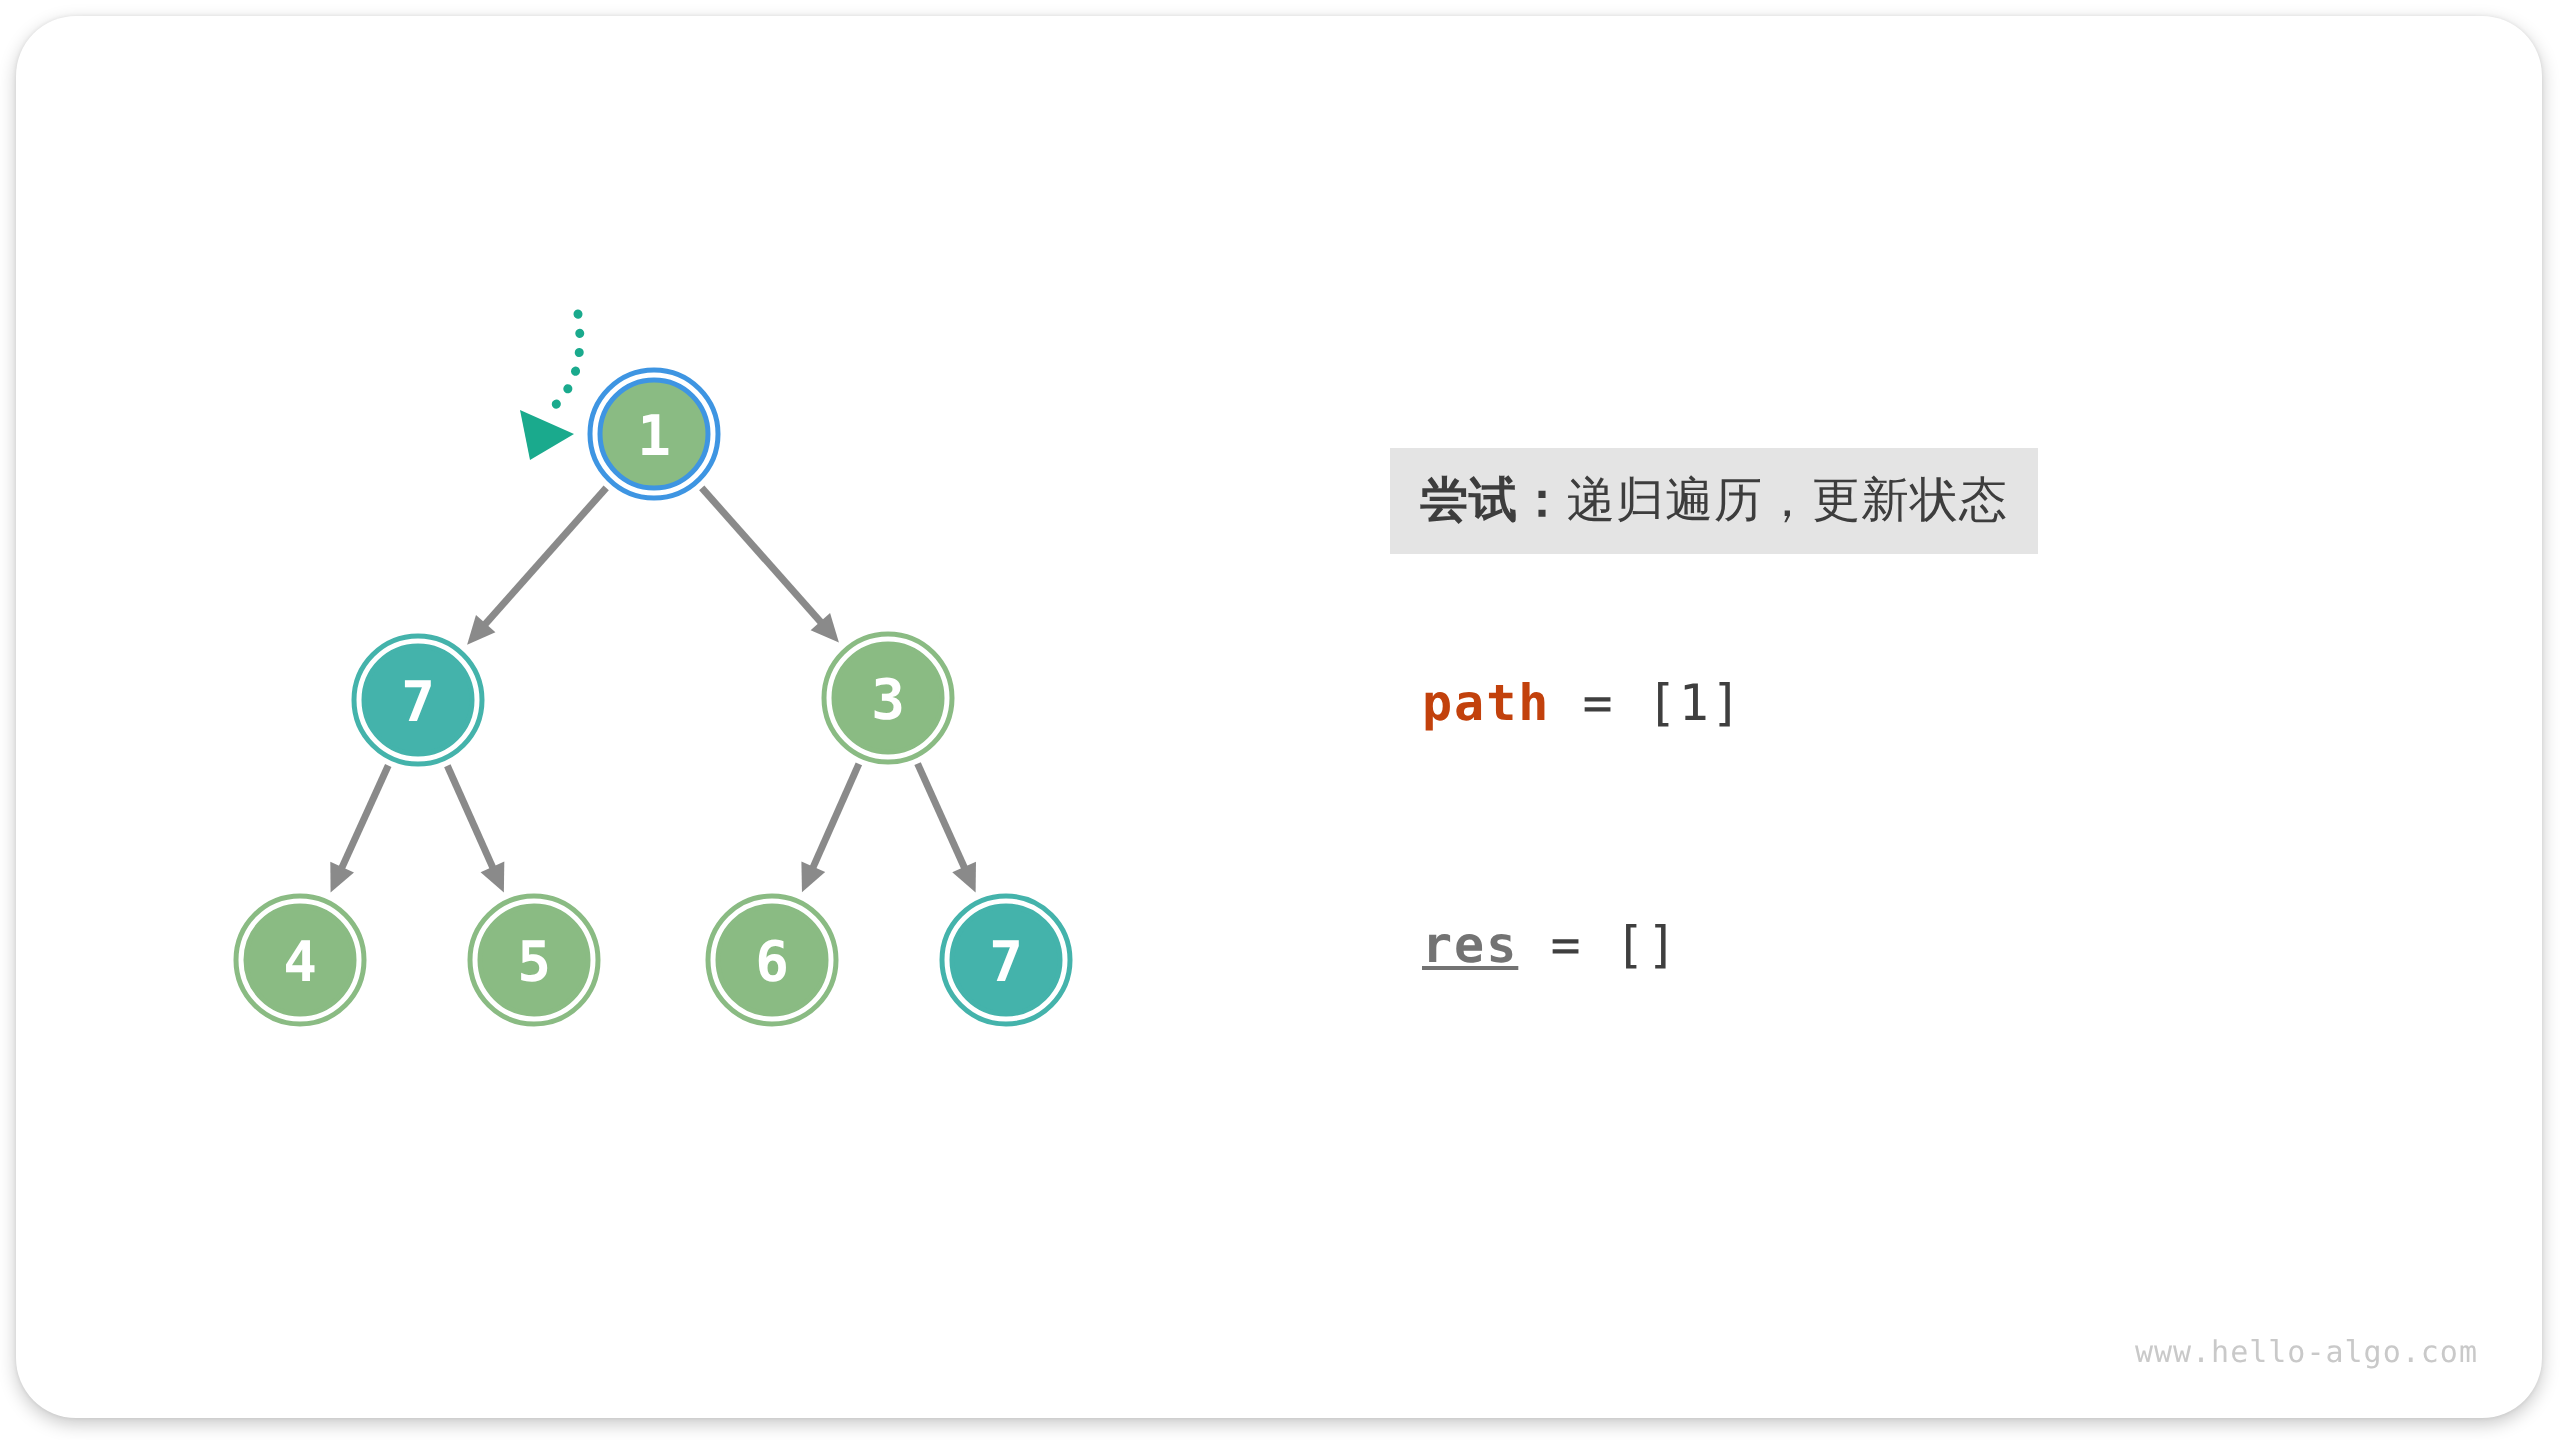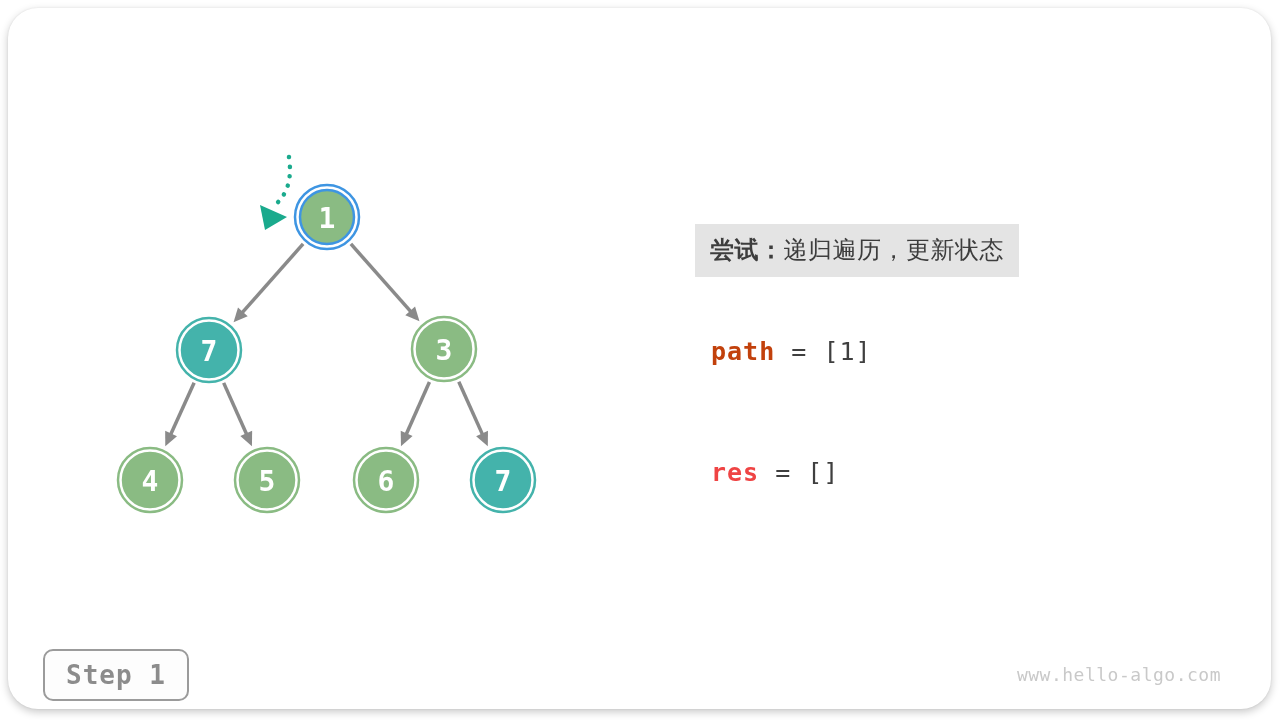--- a/index.html
+++ b/index.html
@@ -83,24 +83,24 @@
     align-items: center;
     justify-content: center;
     font-family: "DejaVu Sans Mono", "Liberation Mono", monospace;
     font-weight: bold;
     font-size: 26px;
     color: #8c8c8c;
     letter-spacing: 1px;
   }
   .watermark {
     position: absolute;
-    right: 50px;
+    right: 32px;
     bottom: 24px;
     font-family: "DejaVu Sans Mono", "Liberation Mono", monospace;
-    font-size: 18px;
+    font-size: 15px;
     color: #c9c9c9;
     letter-spacing: 0.5px;
   }
 </style>
 </head>
 <body>
 
 <div class="stage">
   <div class="card">
 
@@ -166,24 +166,21 @@
       <b>尝试：</b><span>递归遍历，更新状态</span>
     </div>
 
 
     <div class="code-line code-path">
       <span class="var" id="path-var" style="color: #c2410c;">path</span>
       <span>= [1]</span>
     </div>
 
     <div class="code-line code-res">
-      <span class="var" id="res-var" style="color: #ef4444;">res</span>
+      <span class="var" id="res-var" style="color: #737373; text-decoration: underline;">res</span>
       <span>= []</span>
     </div>
 
-    <div class="step-button">
-      <span>Step 1</span>
-    </div>
 
     <div class="watermark">www.hello-algo.com</div>
 
   </div>
 </div>
 
 </body></html>

